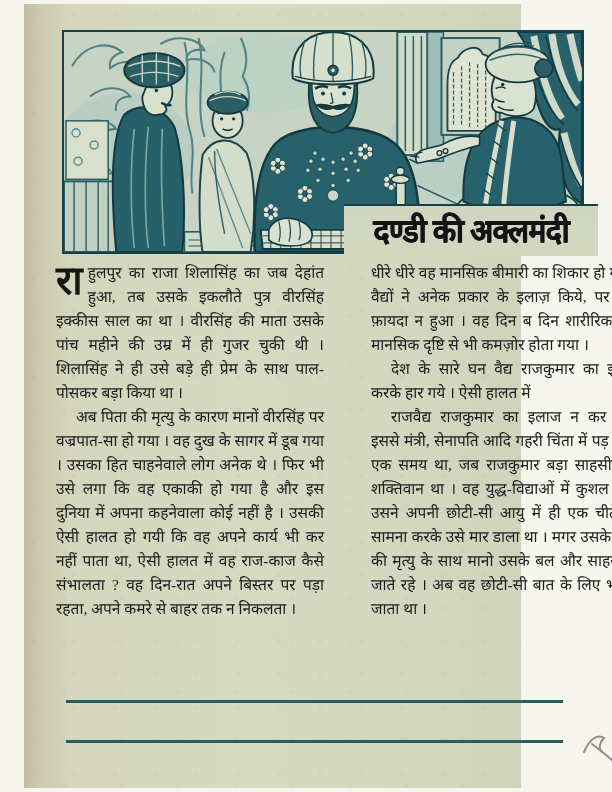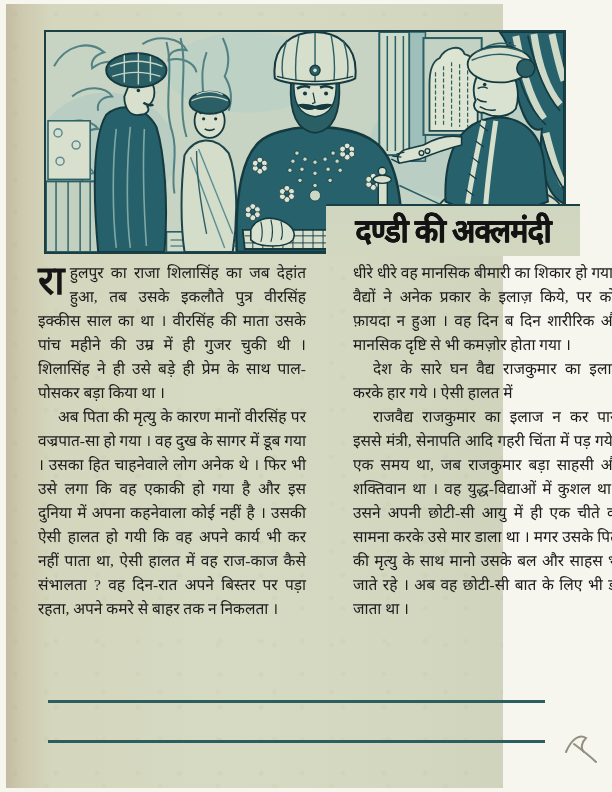--- a/index.html
+++ b/index.html
@@ -3,21 +3,21 @@
 <meta charset="utf-8">
 <style>
   * { box-sizing: border-box; }
   html,body { margin:0; padding:0; }
   body {
     width:612px; height:792px; position:relative;
     background:#f6f5ee; overflow:hidden;
     font-family:"Liberation Serif", serif;
   }
   .page {
-    position:absolute; left:6px; top:4px; width:497px; height:784px;
+    position:absolute; left:24px; top:4px; width:497px; height:784px;
     background:
       radial-gradient(circle at 22% 31%, rgba(150,140,105,.06) 0 2px, transparent 3px),
       radial-gradient(circle at 71% 64%, rgba(150,140,105,.05) 0 2px, transparent 3px),
       linear-gradient(90deg,#c2bca2 0%,#cdc9ae 3%,#d4d6bd 9%,#d6dac2 45%,#d3d7bf 80%,#d0d4bc 100%);
     background-size:41px 33px, 57px 47px, 100% 100%;
   }
   .illus-frame {
     position:absolute; left:38px; top:26px; width:522px; height:224px;
     border:2px solid #1a4046; background:#c8d4c3; overflow:hidden;
   }

